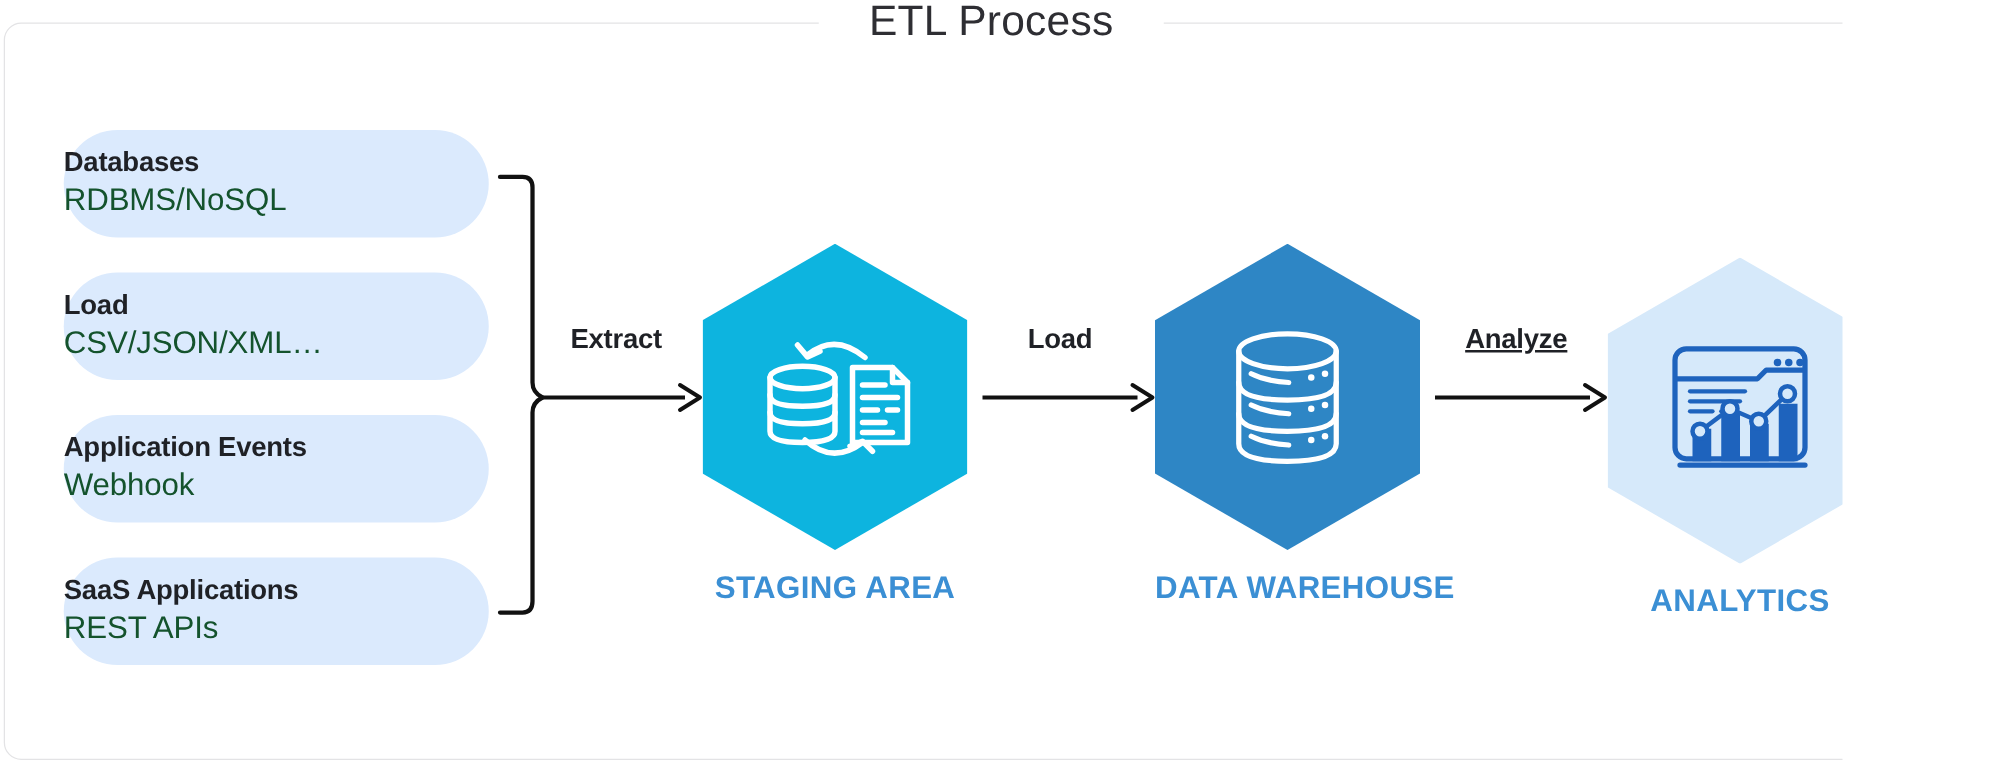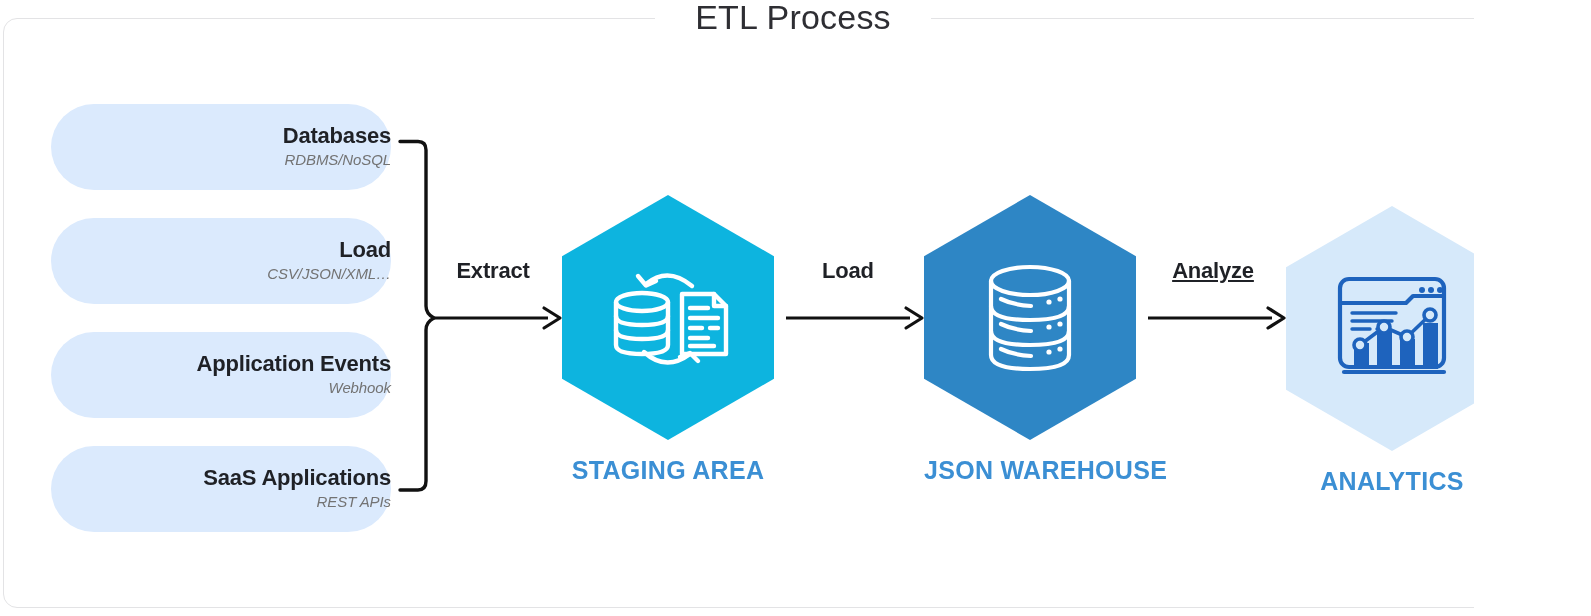--- a/index.html
+++ b/index.html
@@ -62,39 +62,38 @@
   }
   .pill {
     position: relative;
     width: 340px;
     height: 86px;
     background: #dbeafd;
     border-radius: 43px;
     margin-bottom: 28px;
     display: flex;
     flex-direction: column;
-    align-items: flex-end;
+    align-items: flex-start;
     justify-content: center;
     box-sizing: border-box;
   }
   .pill-title {
     font-size: 22px;
     font-weight: 700;
     color: #1f2126;
     line-height: 1.12;
     letter-spacing: -0.2px;
   }
   .pill-sub {
-    font-size: 15px;
+    font-size: 25px;
     font-weight: 400;
-    color: #737373;
+    color: #14532d;
     line-height: 1.25;
     margin-top: 2px;
     letter-spacing: -0.1px;
-    font-style: italic;
   }
 
   
   .connectors {
     position: absolute;
     left: 0;
     top: 0;
     width: 1591px;
     height: 616px;
     pointer-events: none;
@@ -249,21 +248,21 @@
         <g fill="#ffffff">
           <circle cx="74" cy="43" r="2.6"></circle>
           <circle cx="85" cy="40" r="2.6"></circle>
           <circle cx="74" cy="68" r="2.6"></circle>
           <circle cx="85" cy="65" r="2.6"></circle>
           <circle cx="74" cy="93" r="2.6"></circle>
           <circle cx="85" cy="90" r="2.6"></circle>
         </g>
       </svg>
     </div>
-    <div class="stage-label">JSON WAREHOUSE</div>
+    <div class="stage-label">DATA WAREHOUSE</div>
   </div>
 
   <div class="stage" style="left:1286px; top:206px;">
     <div class="stage-hex">
       <div class="hexshape" style="background:#d6e9fa;"></div>
       <svg class="stage-icon" width="116" height="112" viewBox="0 0 116 112">
 
         <rect x="6" y="6" width="104" height="88" rx="9" ry="9" fill="none" stroke="#1e63bd" stroke-width="4.2"></rect>
         <path d="M 6 30 L 72 30 L 79 23 L 110 23" fill="none" stroke="#1e63bd" stroke-width="4.2" stroke-linejoin="round"></path>
         <g fill="#1e63bd">

